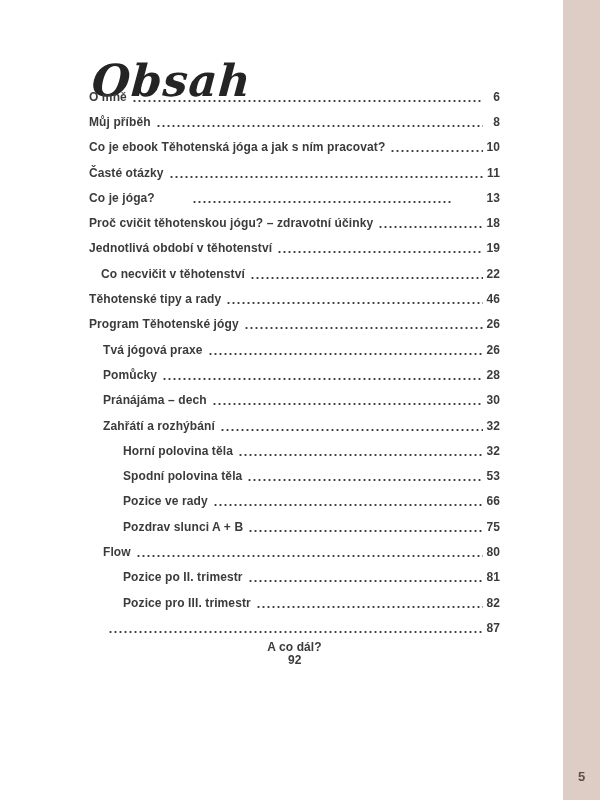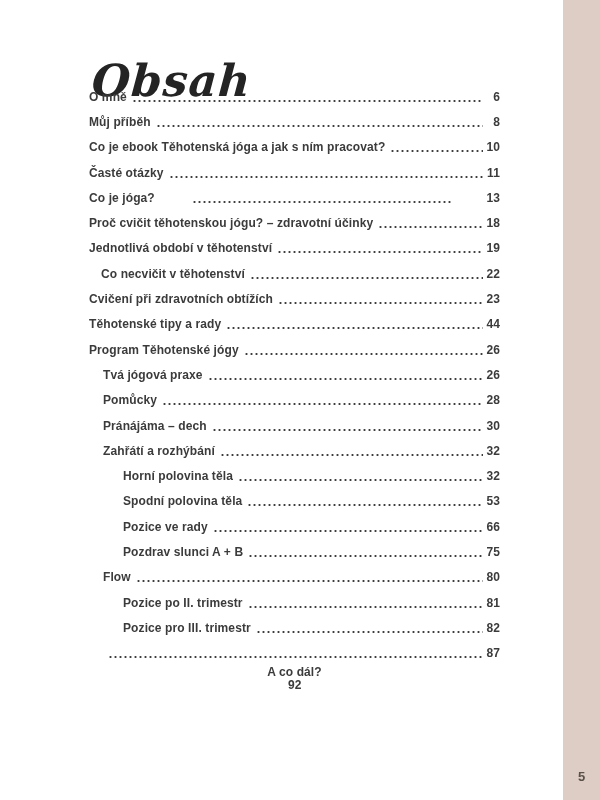--- a/index.html
+++ b/index.html
@@ -113,28 +113,23 @@
     <span class="toc-label">Jednotlivá období v těhotenství</span>
     <span class="toc-leader"></span>
     <span class="toc-page">19</span>
   </div>
       <div class="toc-row" style="padding-left: 0px; margin-left: 12px;">
     <span class="toc-label">Co necvičit v těhotenství</span>
     <span class="toc-leader"></span>
     <span class="toc-page">22</span>
   </div>
       <div class="toc-row" style="padding-left: 0px;">
-    <span class="toc-label">Cvičení při zdravotních obtížích</span>
-    <span class="toc-leader"></span>
-    <span class="toc-page">23</span>
-  </div>
-      <div class="toc-row" style="padding-left: 0px;">
     <span class="toc-label">Těhotenské tipy a rady</span>
     <span class="toc-leader"></span>
-    <span class="toc-page">44</span>
+    <span class="toc-page">46</span>
   </div>
       <div class="toc-row" style="padding-left: 0px;">
     <span class="toc-label">Program Těhotenské jógy</span>
     <span class="toc-leader"></span>
     <span class="toc-page">26</span>
   </div>
       <div class="toc-row" style="padding-left: 14px;">
     <span class="toc-label">Tvá jógová praxe</span>
     <span class="toc-leader"></span>
     <span class="toc-page">26</span>

